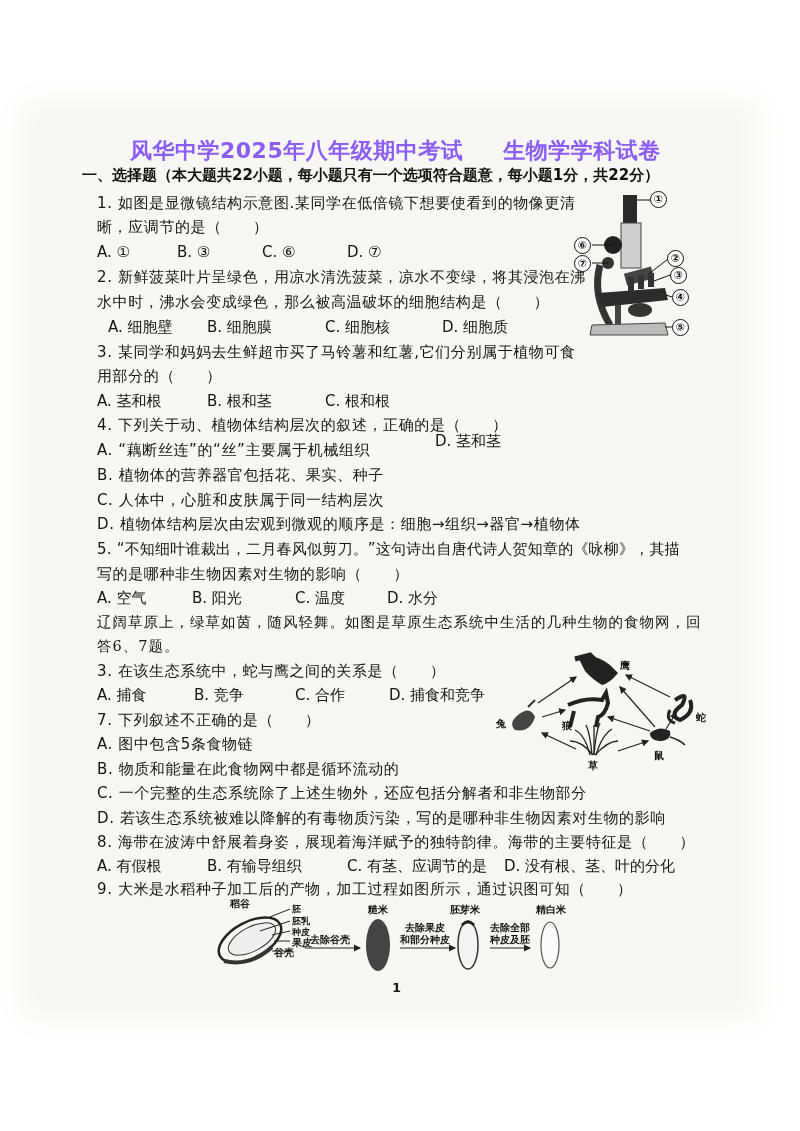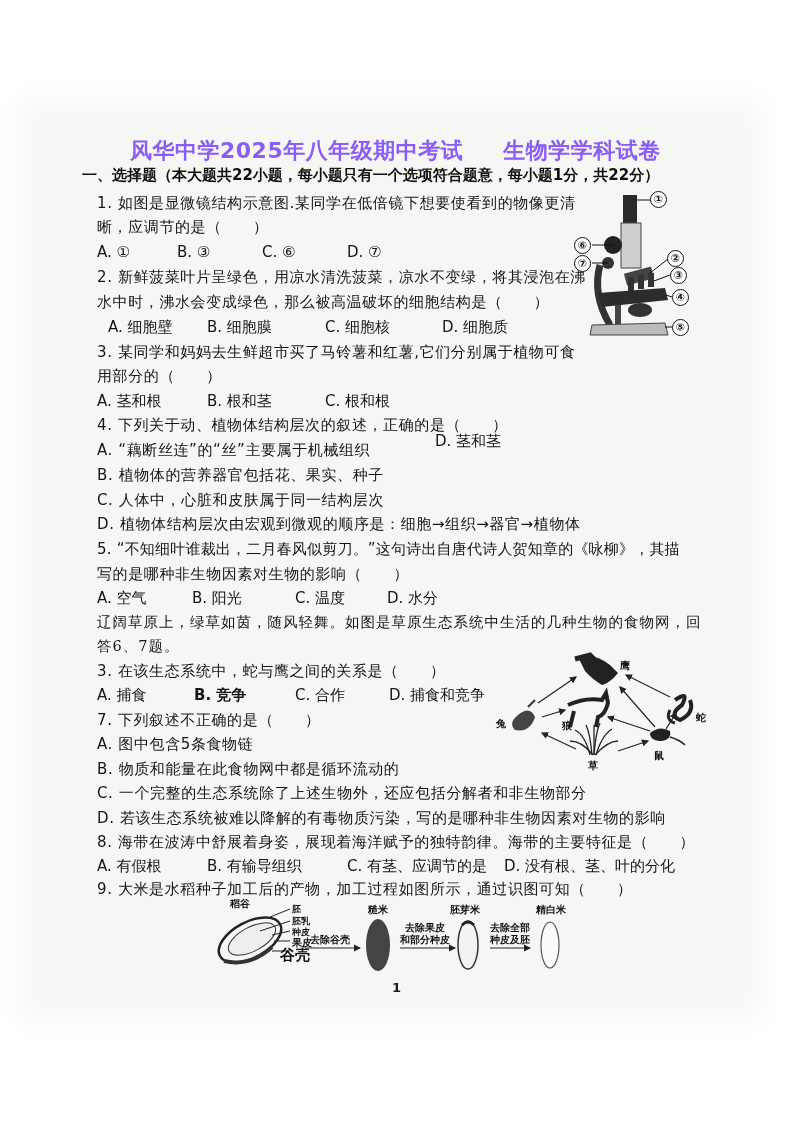--- a/index.html
+++ b/index.html
@@ -102,21 +102,21 @@
   <span style="left:198px;">C. 温度</span>
   <span style="left:290px;">D. 水分</span>
 </div>
 
 <div class="passage" style="top:613px;">辽阔草原上，绿草如茵，随风轻舞。如图是草原生态系统中生活的几种生物的食物网，回</div>
 <div class="passage" style="top:637px;">答6、7题。</div>
 
 <div class="line" style="top:662px;">3. 在该生态系统中，蛇与鹰之间的关系是（　　）</div>
 <div class="opts" style="top:686px;">
   <span style="left:0;">A. 捕食</span>
-  <span style="left:97px;font-weight:bold;">B. 竞争</span>
+  <span style="left:97px;">B. 竞争</span>
   <span style="left:198px;">C. 合作</span>
   <span style="left:292px;">D. 捕食和竞争</span>
 </div>
 
 <div class="line" style="top:711px;">7. 下列叙述不正确的是（　　）</div>
 <div class="line" style="top:735px;">A. 图中包含5条食物链</div>
 <div class="line" style="top:760px;">B. 物质和能量在此食物网中都是循环流动的</div>
 <div class="line" style="top:784px;">C. 一个完整的生态系统除了上述生物外，还应包括分解者和非生物部分</div>
 <div class="line" style="top:809px;">D. 若该生态系统被难以降解的有毒物质污染，写的是哪种非生物因素对生物的影响</div>
 
@@ -236,21 +236,21 @@
     <path d="M252 30 Q258 24 264 30" stroke="#222" stroke-width="3" fill="none"></path>
     <line x1="280" y1="53" x2="320" y2="53" stroke="#222" stroke-width="1.2" marker-end="url(#ah2)"></line>
 
     <ellipse cx="340" cy="50" rx="9" ry="23" fill="#fafafa" stroke="#555" stroke-width="1.2"></ellipse>
   </svg>
   <span class="fig-label" style="left:20px; top:2px;">稻谷</span>
   <span class="fig-label" style="left:82px; top:8px; font-size:9px;">胚</span>
   <span class="fig-label" style="left:82px; top:20px; font-size:9px;">胚乳</span>
   <span class="fig-label" style="left:82px; top:31px; font-size:9px;">种皮</span>
   <span class="fig-label" style="left:82px; top:41px; font-size:10px;">果皮</span>
-  <span class="fig-label" style="left:70px; top:51px; font-size:15px;">谷壳</span>
+  <span class="fig-label" style="left:64px; top:51px; font-size:10px;">谷壳</span>
   <span class="fig-label" style="left:100px; top:38px;">去除谷壳</span>
   <span class="fig-label" style="left:158px; top:8px;">糙米</span>
   <span class="fig-label" style="left:195px; top:26px;">去除果皮</span>
   <span class="fig-label" style="left:190px; top:38px;">和部分种皮</span>
   <span class="fig-label" style="left:240px; top:8px;">胚芽米</span>
   <span class="fig-label" style="left:280px; top:26px;">去除全部</span>
   <span class="fig-label" style="left:280px; top:38px;">种皮及胚</span>
   <span class="fig-label" style="left:326px; top:8px;">精白米</span>
 </div>
 

